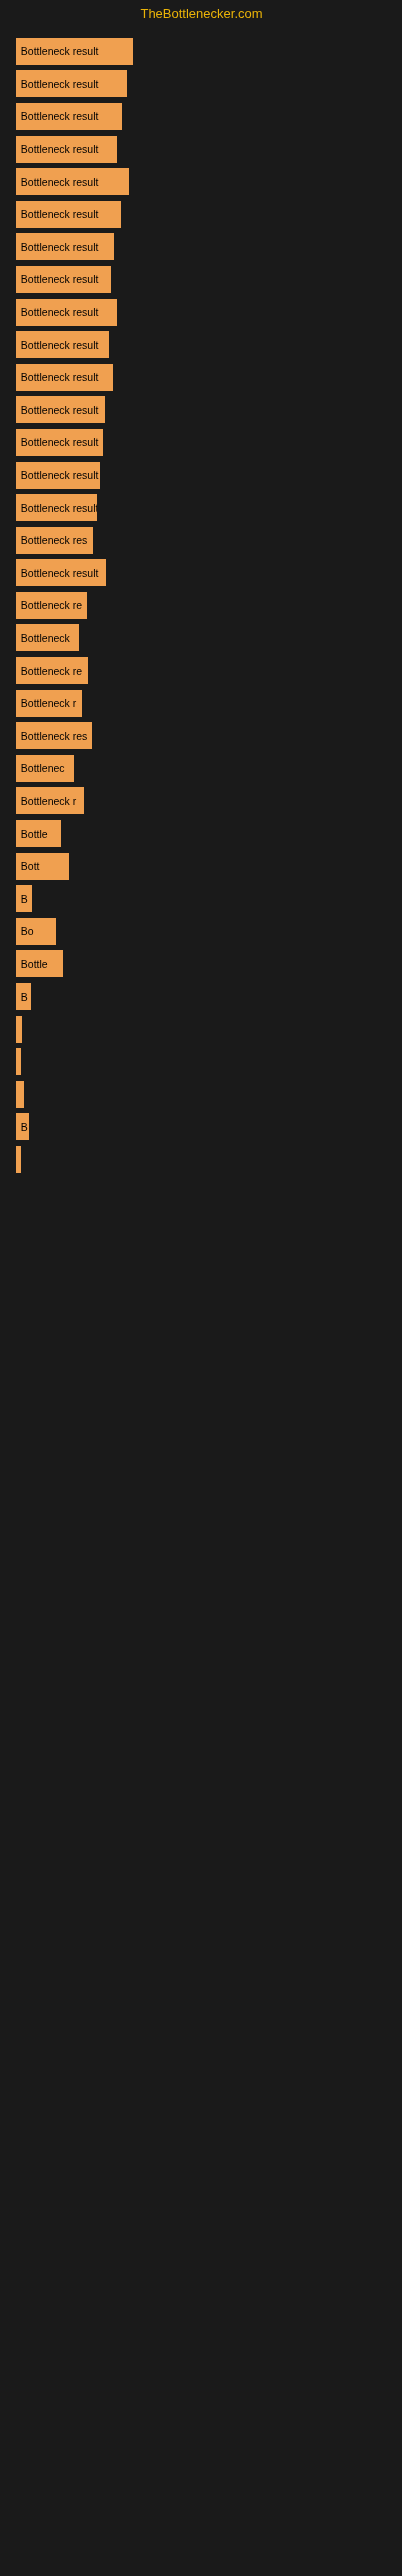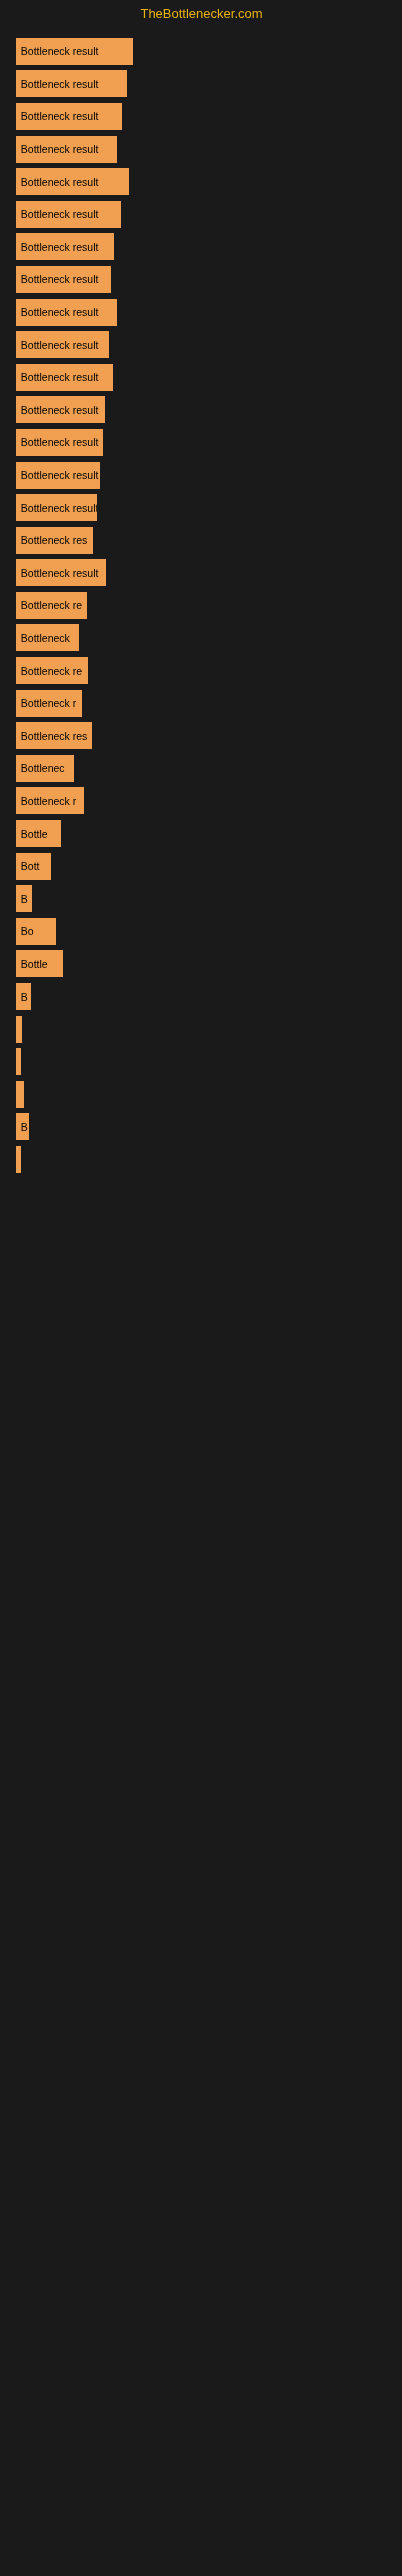--- a/index.html
+++ b/index.html
@@ -120,21 +120,21 @@
     <div class="bar-row">
       <div class="bar" style="width: 58px;">Bottlenec</div>
     </div>
     <div class="bar-row">
       <div class="bar" style="width: 68px;">Bottleneck r</div>
     </div>
     <div class="bar-row">
       <div class="bar" style="width: 45px;">Bottle</div>
     </div>
     <div class="bar-row">
-      <div class="bar" style="width: 35px;">Bott</div>
+      <div class="bar" style="width: 53px;">Bott</div>
     </div>
     <div class="bar-row">
       <div class="bar" style="width: 16px;">B</div>
     </div>
     <div class="bar-row">
       <div class="bar" style="width: 40px;">Bo</div>
     </div>
     <div class="bar-row">
       <div class="bar" style="width: 47px;">Bottle</div>
     </div>

